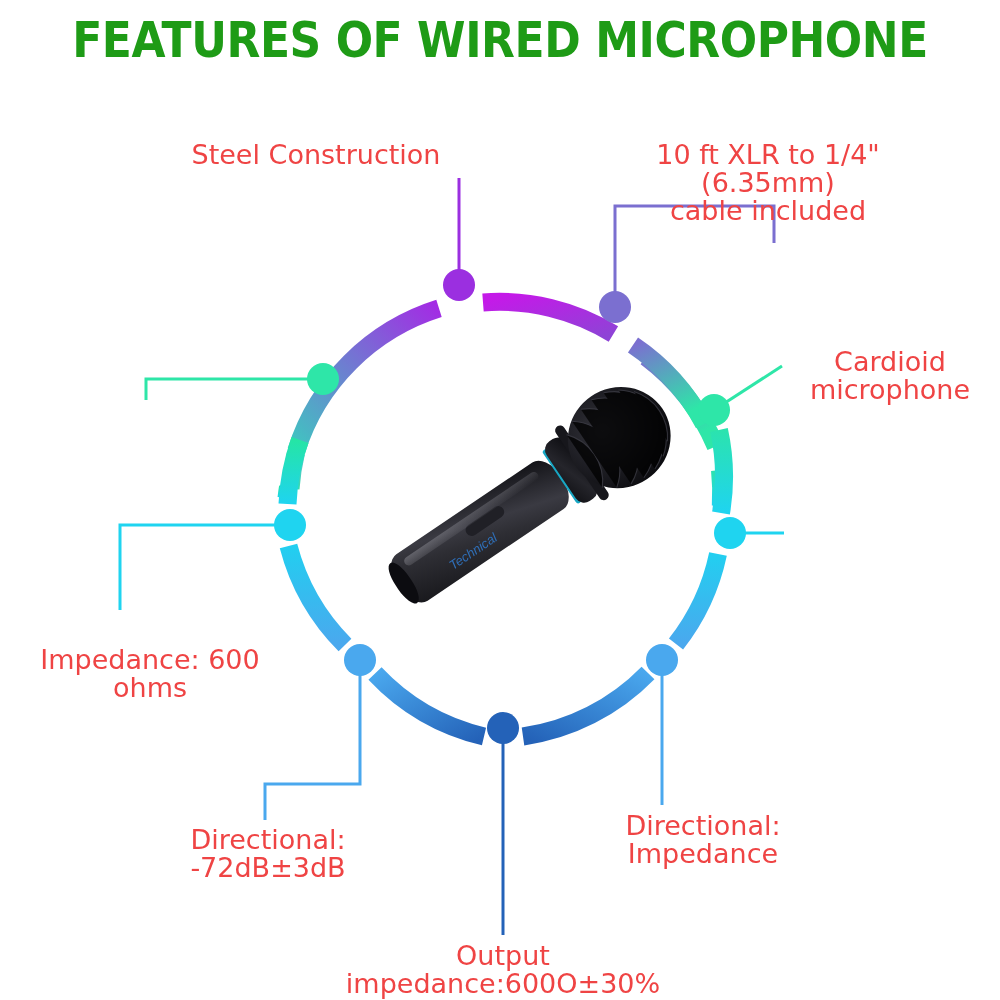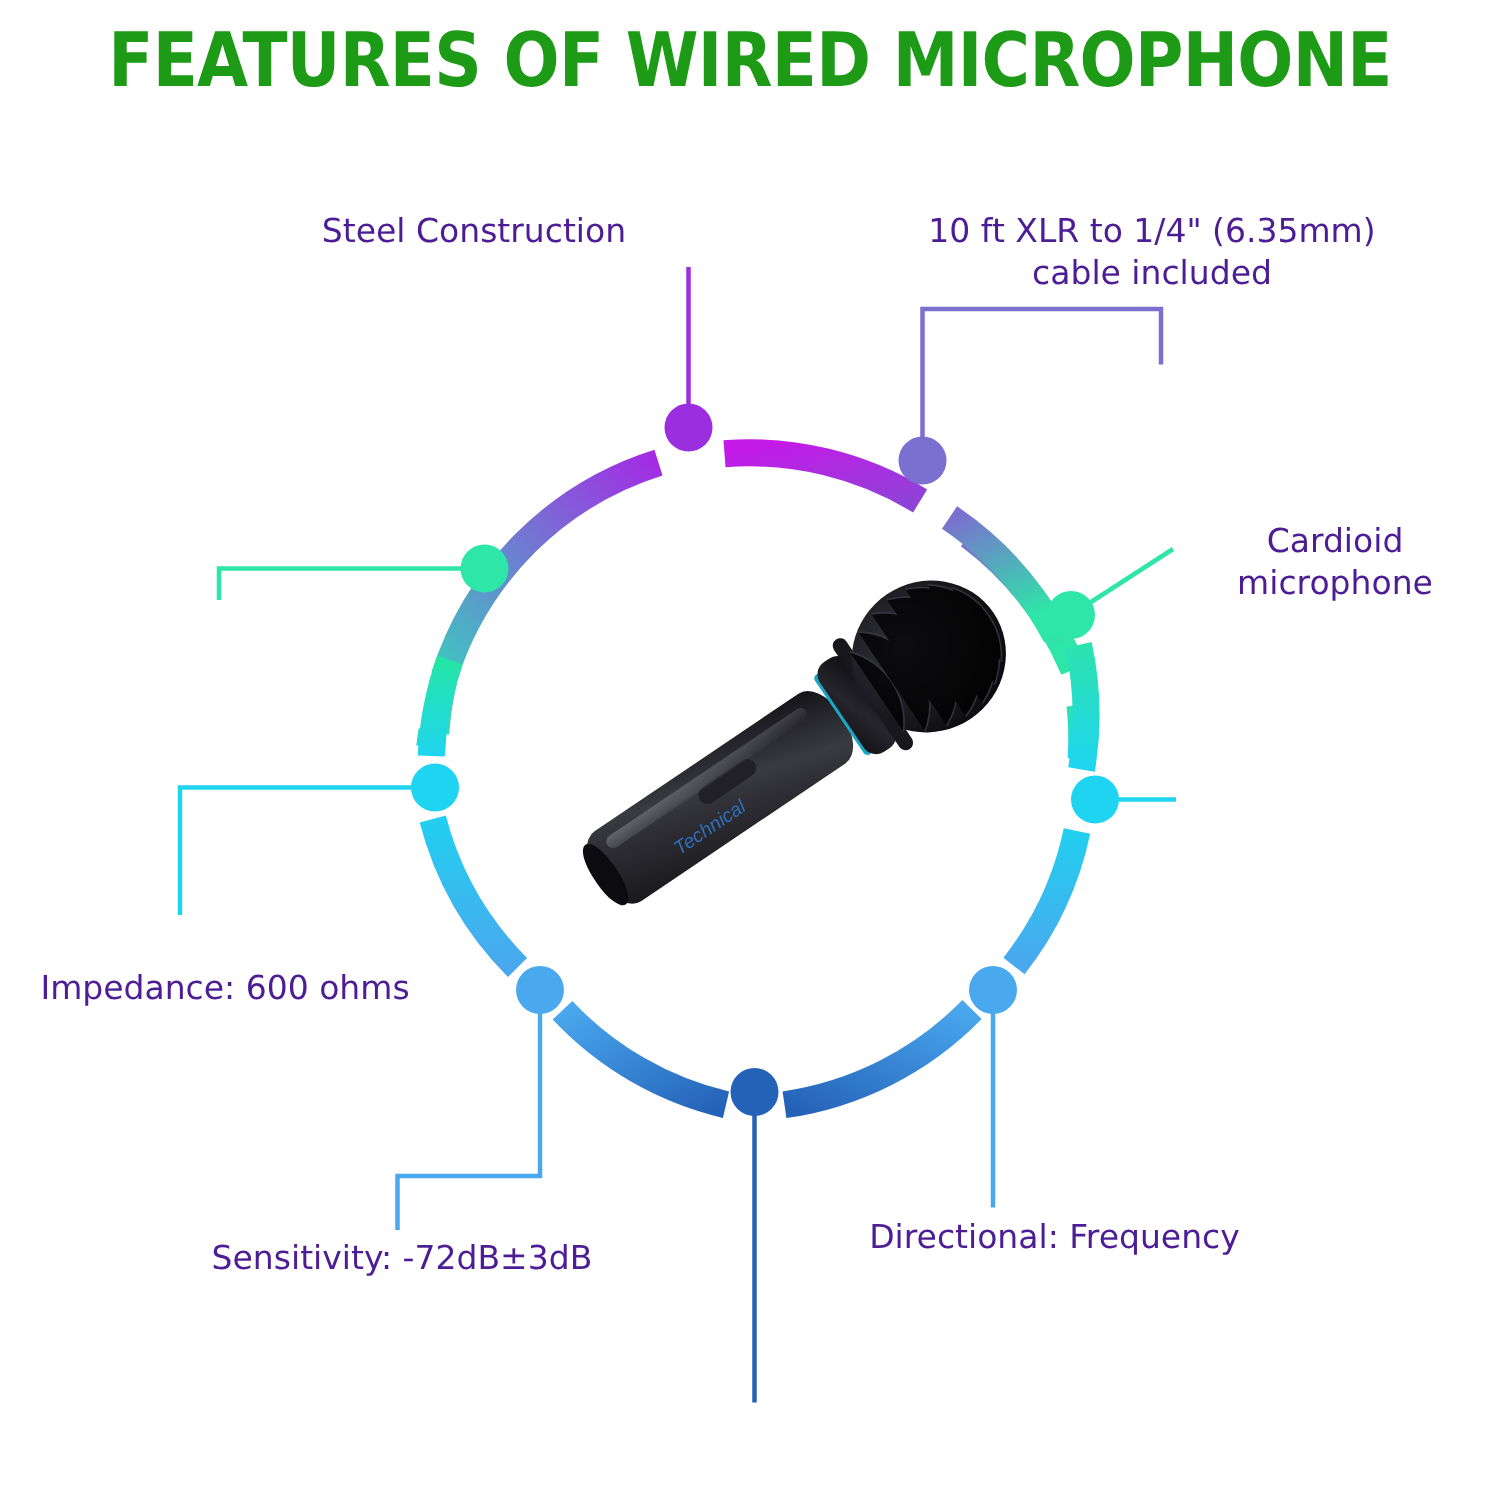--- a/index.html
+++ b/index.html
@@ -56,23 +56,23 @@
     left: 330px;
     top: 385px;
     width: 390px;
     height: 230px;
   }
 
   
   .label {
     position: absolute;
     font-family: "DejaVu Sans", sans-serif;
-    font-size: 22px;
+    font-size: 27px;
     line-height: 28px;
-    color: #4c1d95;
+    color: #ef4444;
     white-space: pre-line;
   }
   .label.center { text-align: center; }
 </style>
 </head>
 <body>
 
 <div id="stage">
 
   <div id="title">FEATURES OF WIRED MICROPHONE</div>
@@ -238,18 +238,19 @@
   <div class="label center" style="left:598px; top:141px; width:340px;">10 ft XLR to 1/4" (6.35mm)
 cable included</div>
 
 
   <div class="label center" style="left:790px; top:348px; width:200px;">Cardioid
 microphone</div>
 
   <div class="label center" style="left:0px; top:618px; width:300px;margin-top:28px;">Impedance:  600 ohms</div>
 
 
-  <div class="label center" style="left:118px; top:826px; width:300px;">Sensitivity:  -72dB±3dB</div>
-
-  <div class="label center" style="left:563px; top:812px; width:280px;">Directional:  Frequency</div>
-
+  <div class="label center" style="left:118px; top:826px; width:300px;">Directional:  -72dB±3dB</div>
+
+  <div class="label center" style="left:563px; top:812px; width:280px;">Directional:  Impedance</div>
+
+  <div class="label center" style="left:313px; top:942px; width:380px;">Output impedance:600O±30%</div>
 
 </div>
 
 </body></html>

